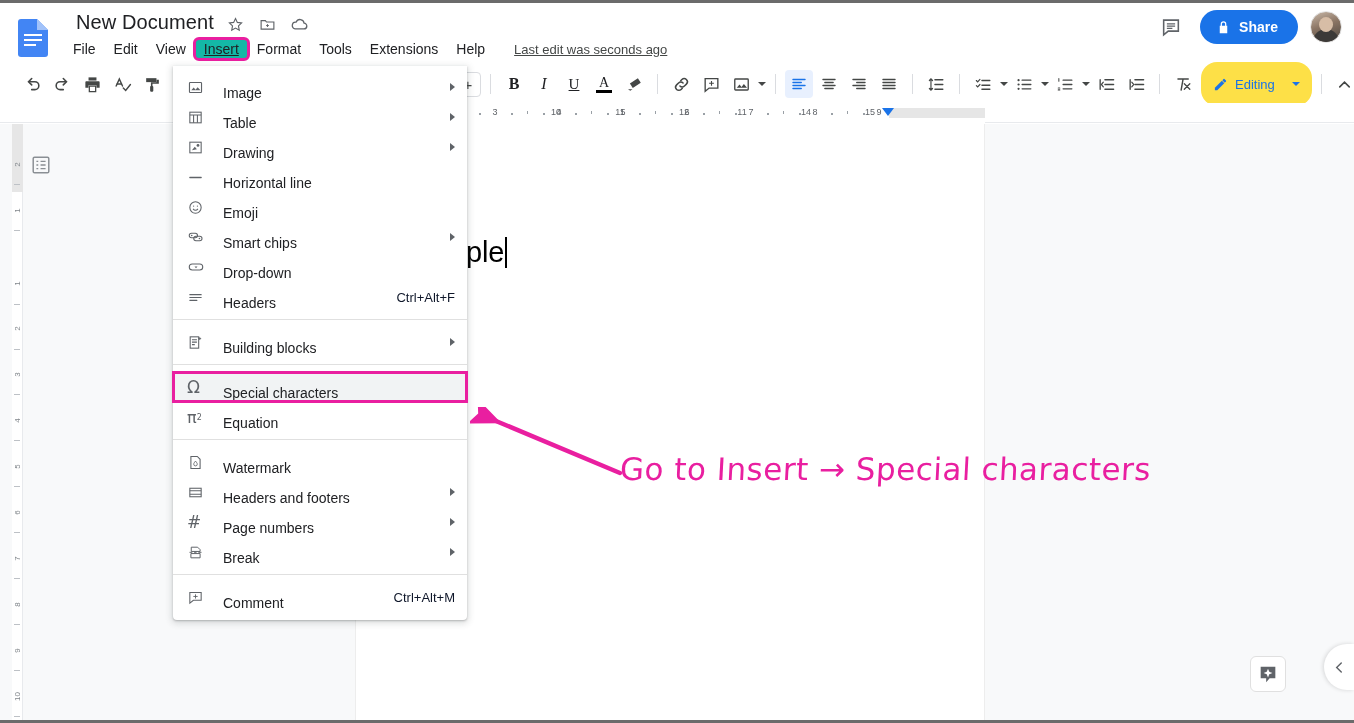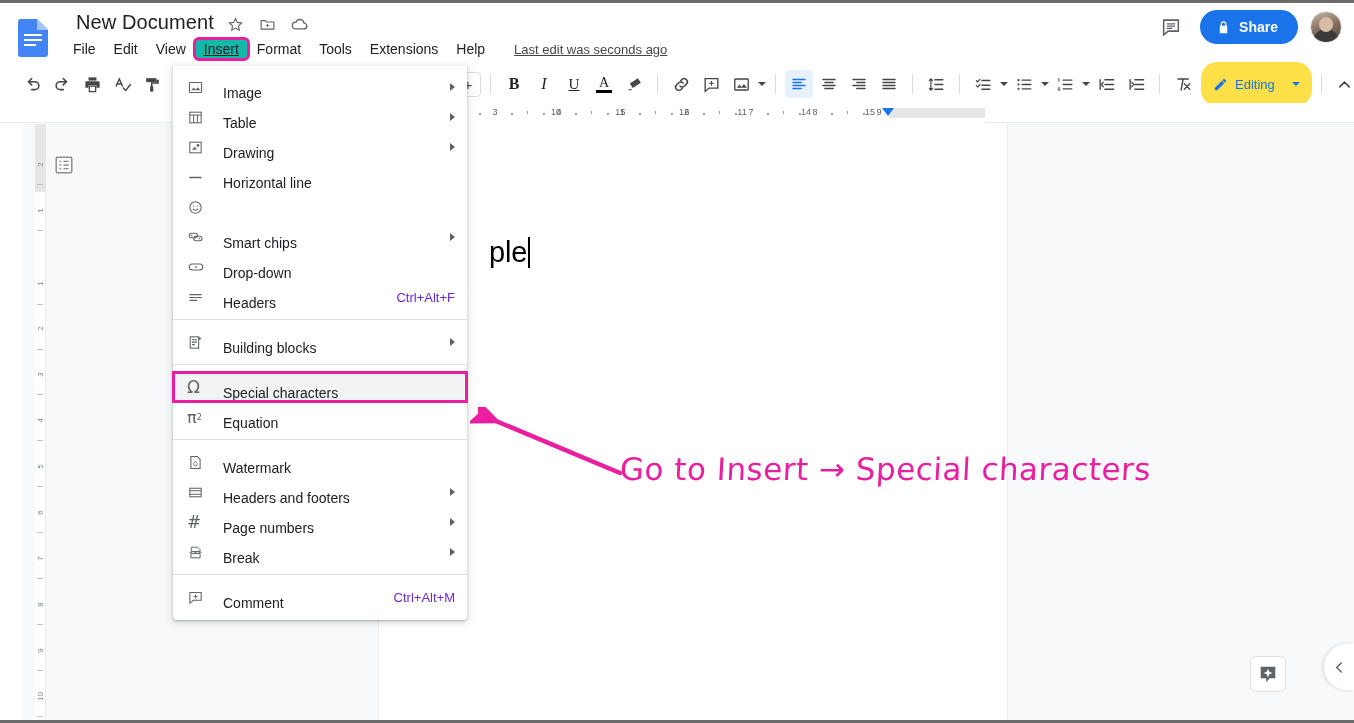--- a/index.html
+++ b/index.html
@@ -163,21 +163,20 @@
   .indent-marker {
     position: absolute; top: 5px; width: 0; height: 0;
     border-left: 6px solid transparent; border-right: 6px solid transparent;
     border-top: 8px solid #1a73e8; cursor: pointer;
   }
 
   
   .canvas {
     position: absolute; top: 121px; left: 0; right: 0; bottom: 0;
     background: #f8f9fa;
-    margin-left: 23px;
   }
   .ruler-v {
     position: absolute; left: 12px; top: 0; width: 11px; bottom: 0;
     background: #ffffff; border-right: 1px solid #e8eaed;
   }
   .ruler-v .vnum {
     position: absolute; left: 0; width: 11px; text-align: center;
     font-size: 8px; color: #80868b;
     transform: rotate(-90deg); transform-origin: center;
   }
@@ -222,21 +221,21 @@
   .mi {
     position: relative;
     display: flex; align-items: center; height: 30px;
     padding: 0 12px 0 14px; cursor: pointer; font-size: 14px; color: #202124;
   }
   .mi .mi-icon {
     width: 22px; height: 20px; display: flex; align-items: center;
     justify-content: flex-start; color: #5f6368; flex: none;
   }
   .mi .mi-label { flex: 1; padding-left: 14px; white-space: nowrap; margin-top: 12px; }
-  .mi .mi-accel { color: #6d28d9; font-size: 13px; white-space: nowrap; }
+  .mi .mi-accel { color: #0f172a; font-size: 13px; white-space: nowrap; }
   .mi .mi-arrow {
     width: 0; height: 0; margin-left: 10px;
     border-top: 4px solid transparent; border-bottom: 4px solid transparent;
     border-left: 5px solid #5f6368;
   }
   .mi.hl {
     background: #f1f3f4;
     outline: 3px solid #e91fa0; outline-offset: -2px;
   }
   .msep { height: 1px; background: #e0e0e0; margin: 7px 0; }
@@ -690,20 +689,21 @@
 
     <div class="mi">
       <span class="mi-icon">
         <svg width="17" height="17" viewBox="0 0 24 24" fill="none" stroke="#5f6368" stroke-width="1.5">
           <circle cx="12" cy="12" r="8"></circle>
           <circle cx="9.3" cy="10" r="0.9" fill="#5f6368" stroke="none"></circle>
           <circle cx="14.7" cy="10" r="0.9" fill="#5f6368" stroke="none"></circle>
           <path d="M8.6 14c1 1.4 2 2 3.4 2s2.4-.6 3.4-2"></path>
         </svg>
       </span>
+      <span class="mi-label">Emoji</span>
     </div>
 
     <div class="mi">
       <span class="mi-icon">
         <svg width="18" height="18" viewBox="0 0 24 24" fill="none" stroke="#5f6368" stroke-width="1.4">
           <rect x="3" y="7" width="11" height="6" rx="3"></rect>
           <rect x="9" y="11" width="11" height="6" rx="3"></rect>
           <circle cx="6.3" cy="10" r="1.1" fill="#5f6368" stroke="none"></circle>
           <circle cx="16.6" cy="14" r="1.1" fill="#5f6368" stroke="none"></circle>
         </svg>

